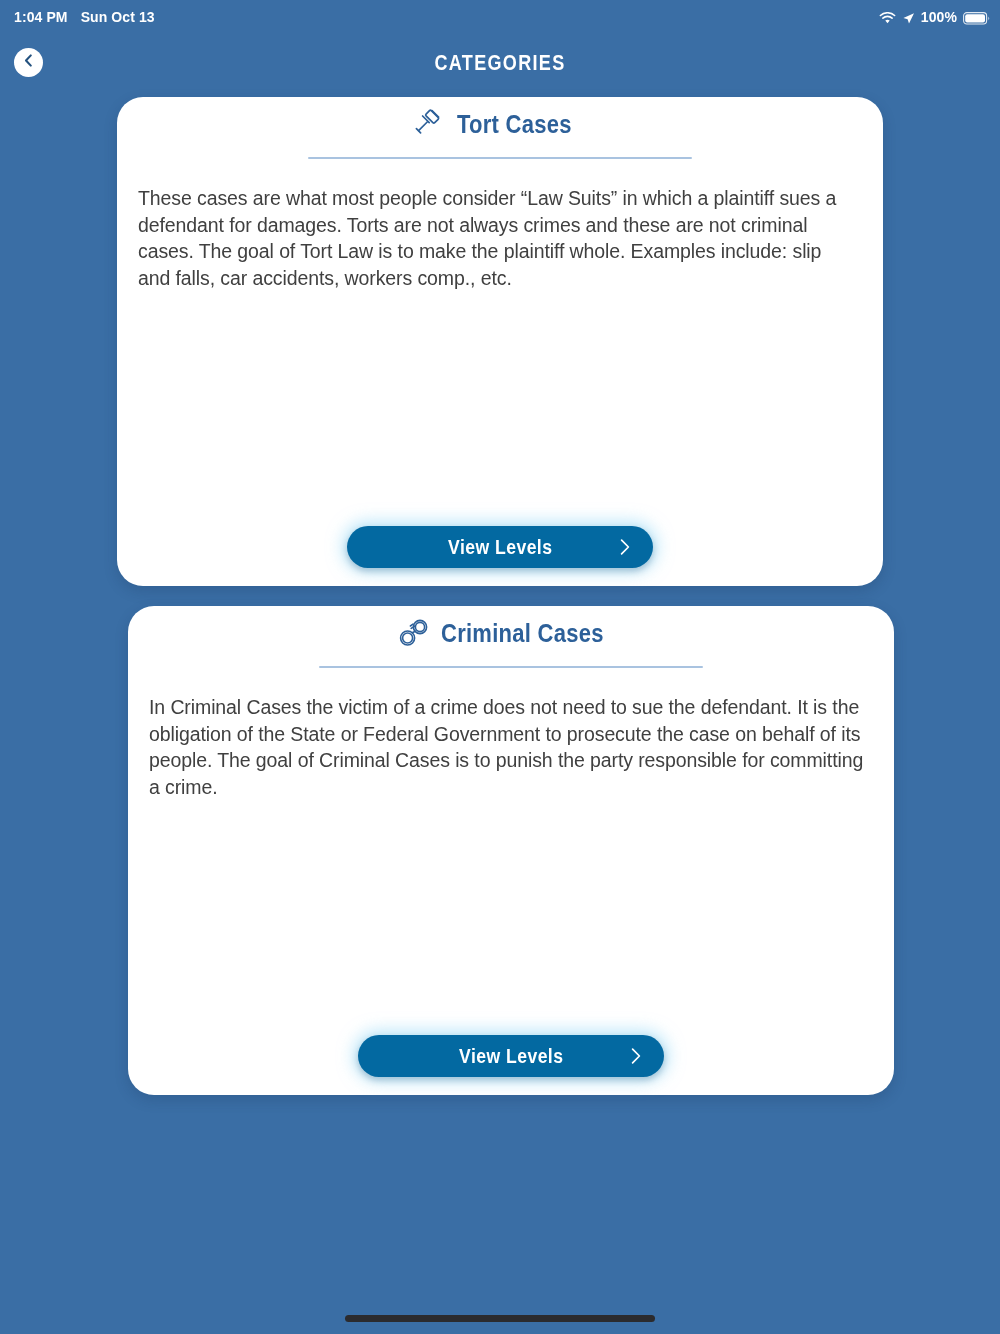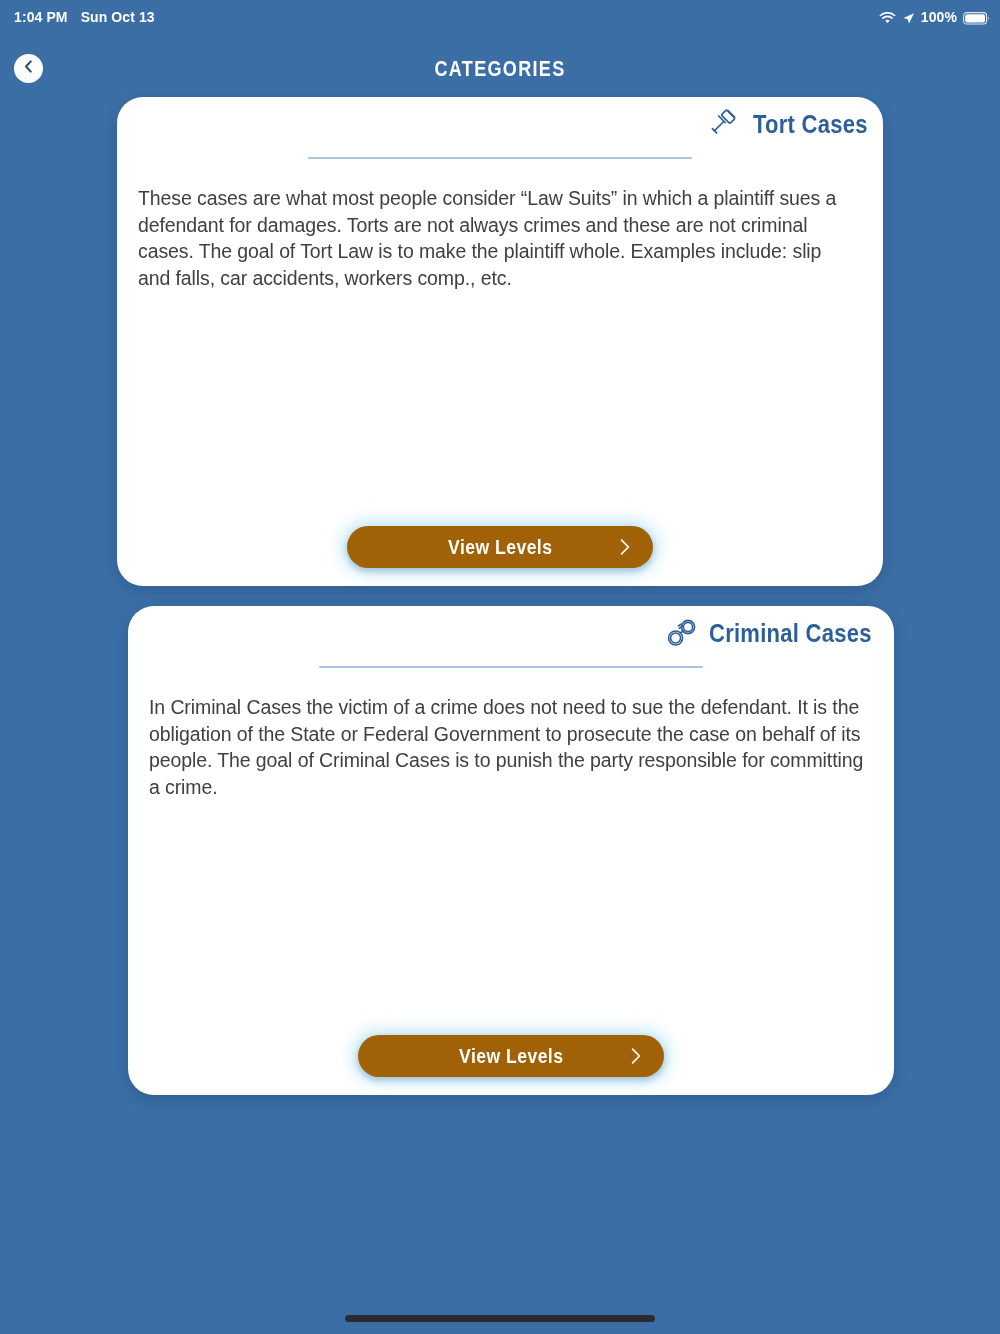--- a/index.html
+++ b/index.html
@@ -29,21 +29,21 @@
   #status-left .sb-date { font-weight:600; letter-spacing:.1px; }
   #status-right {
     margin-left:auto; display:flex; align-items:flex-end; gap:6px;
     padding-right:10px;
   }
   #status-right .sb-pct { font-weight:600; font-size:14px; letter-spacing:.1px; }
   .sb-icon { display:flex; align-items:center; justify-content:center; }
 
   
   #nav-bar {
-    position:absolute; top:42px; left:0;
+    position:absolute; top:36px; left:0;
     width:1000px; height:62px;
   }
   #back-button {
     position:absolute; left:14px; top:12px;
     width:29px; height:29px;
     background:#ffffff;
     border-radius:50%;
     display:flex; align-items:center; justify-content:center;
     cursor:pointer;
   }
@@ -65,21 +65,21 @@
     left:117px;
     width:766px;
     background:#ffffff;
     border-radius:26px;
     box-shadow:0 5px 14px rgba(20,45,80,0.20);
   }
   #card-tort     { top:97px;  height:489px; }
   #card-criminal { top:606px; height:489px;margin-left:11px; }
 
   .card-header {
-    display:flex; align-items:center; justify-content:flex-end;
+    display:flex; align-items:center; justify-content:center;
     gap:10px;
     height:54px;
   }
   .card-icon { display:flex; align-items:center; justify-content:center; width:34px; height:34px; }
   .card-title {
     color:#2d6099;
     font-size:25px;
     font-family:"Liberation Sans Narrow","Liberation Sans", sans-serif;
     font-weight:600;
     letter-spacing:.3px;
@@ -104,21 +104,21 @@
   
   .btn-wrap {
     position:absolute;
     left:0; bottom:18px;
     width:766px;
     display:flex; justify-content:center;
   }
   .view-levels-btn {
     position:relative;
     width:306px; height:42px;
-    background:#a16207;
+    background:#0369a1;
     border:none;
     border-radius:21px;
     cursor:pointer;
     display:flex; align-items:center; justify-content:center;
     box-shadow:0 0 16px 5px rgba(140,214,245,0.55),
                0 3px 6px rgba(20,45,80,0.35);
   }
   .view-levels-label {
     color:#ffffff;
     font-size:20px;

